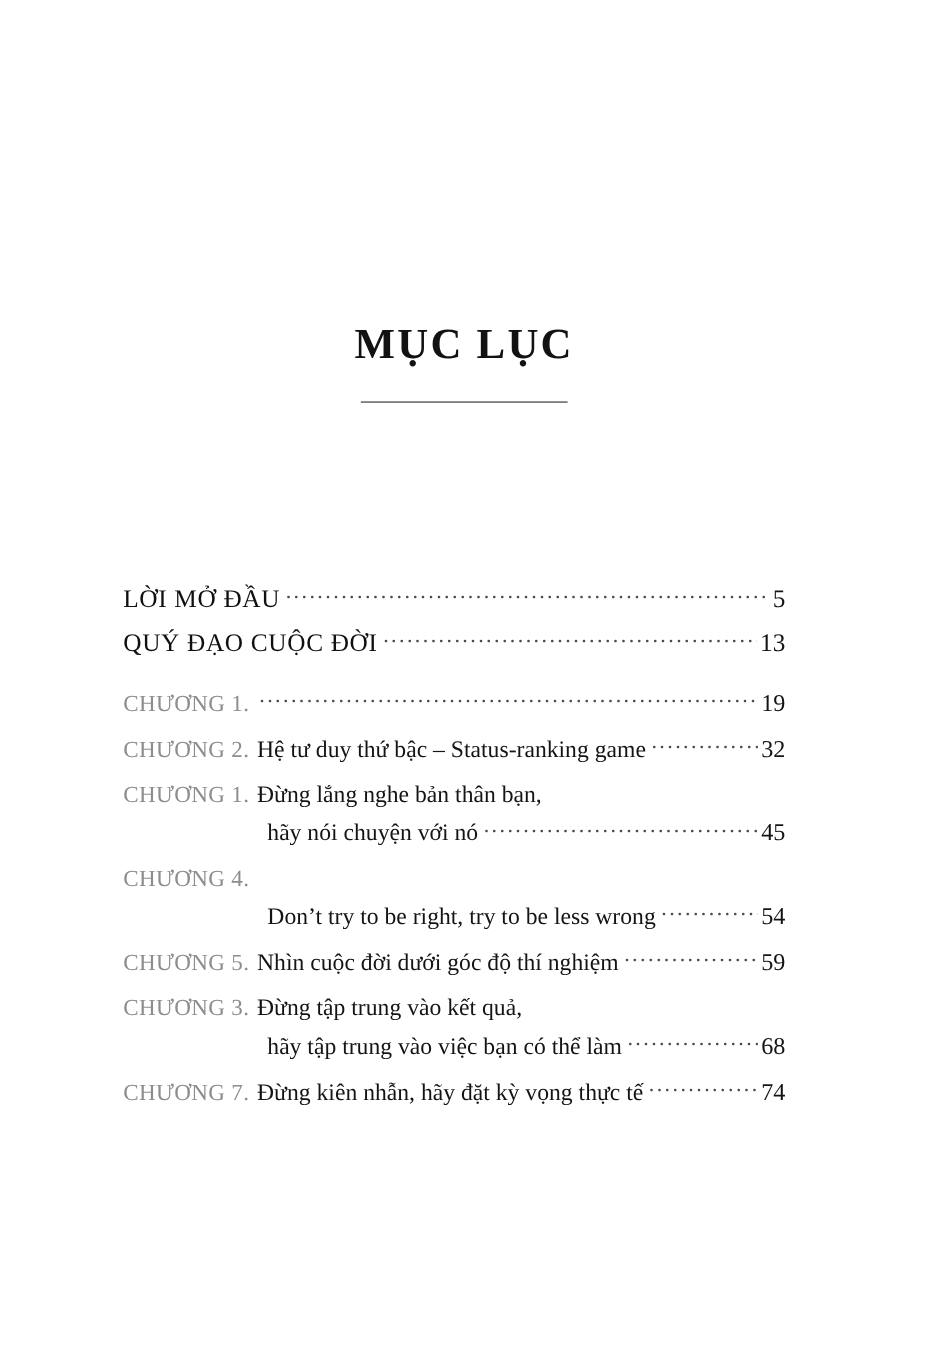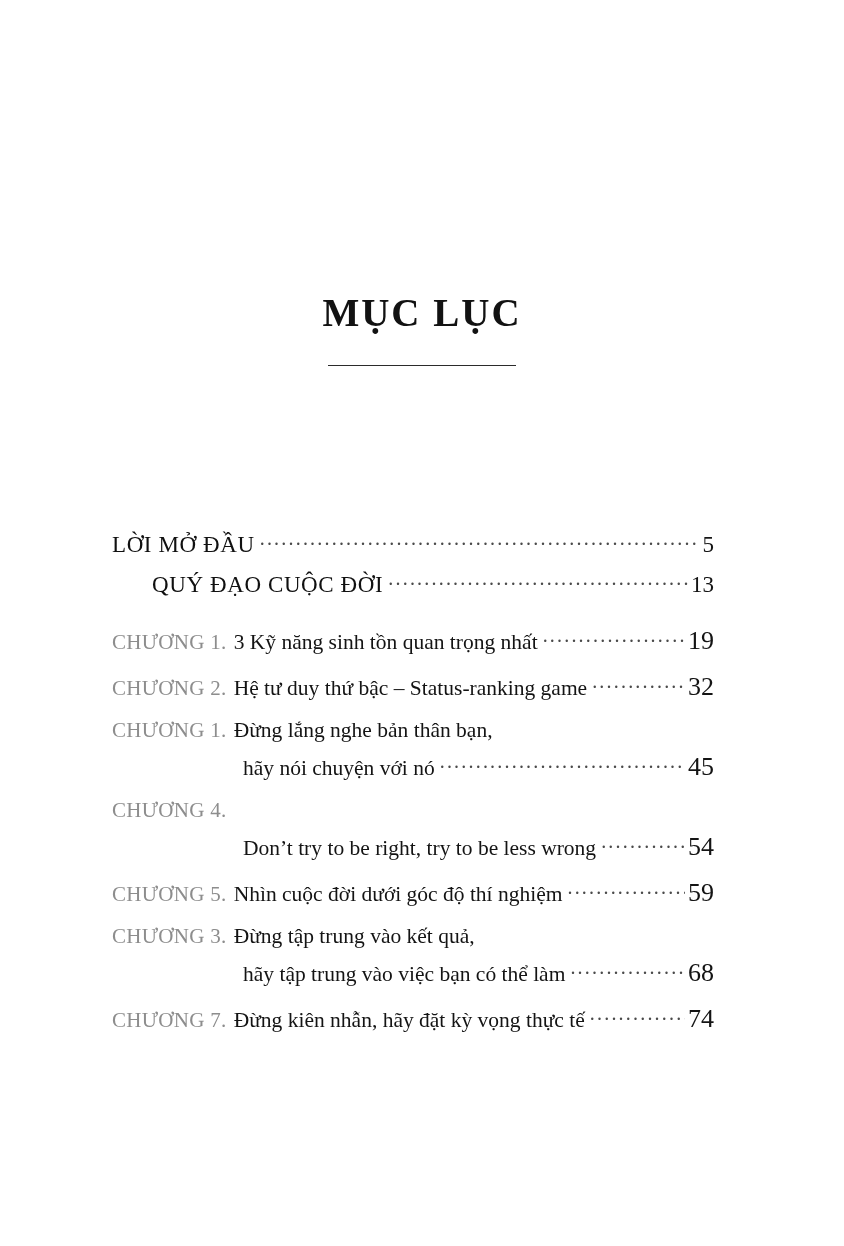--- a/index.html
+++ b/index.html
@@ -101,21 +101,21 @@
     left: 0;
     bottom: 0.08em;
     white-space: nowrap;
     font-size: 20px;
     letter-spacing: 2.2px;
     color: #4a4a4a;
   }
 
   .page-num {
     flex: 0 0 auto;
-    font-size: 26px;
+    font-size: 22px;
     color: #141414;
     padding-left: 1px;
     text-align: right;
   }
   .front .page-num {
     font-size: 23px;
   }
 
   
   .line.cont {
@@ -144,32 +144,31 @@
   <div class="entries">
 
     <div class="entry front">
       <div class="line">
         <span class="text">LỜI MỞ ĐẦU</span>
         <span class="dots"></span>
         <span class="page-num">5</span>
       </div>
     </div>
 
-    <div class="entry front" style="margin-bottom:28px;margin-left:40px;">
+    <div class="entry front" style="margin-bottom:28px;">
       <div class="line">
         <span class="text">QUÝ ĐẠO CUỘC ĐỜI</span>
         <span class="dots"></span>
         <span class="page-num">13</span>
       </div>
     </div>
 
     <div class="entry">
       <div class="line">
         <span class="label">CHƯƠNG 1.</span>
-        <span class="text">3 Kỹ năng sinh tồn quan trọng nhất</span>
         <span class="dots"></span>
         <span class="page-num">19</span>
       </div>
     </div>
 
     <div class="entry">
       <div class="line">
         <span class="label">CHƯƠNG 2.</span>
         <span class="text">Hệ tư duy thứ bậc – Status-ranking game</span>
         <span class="dots"></span>

